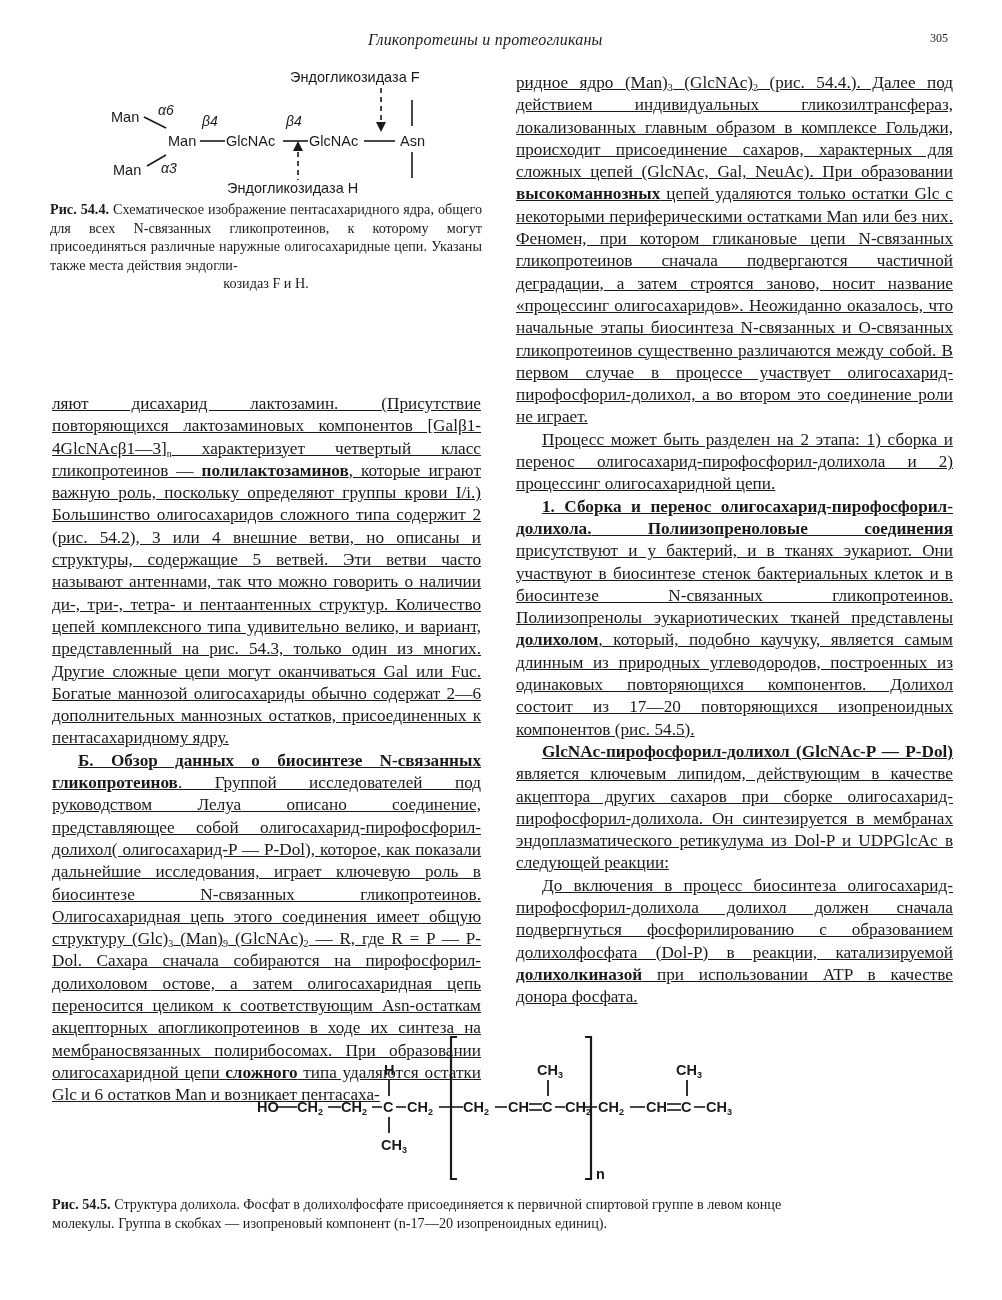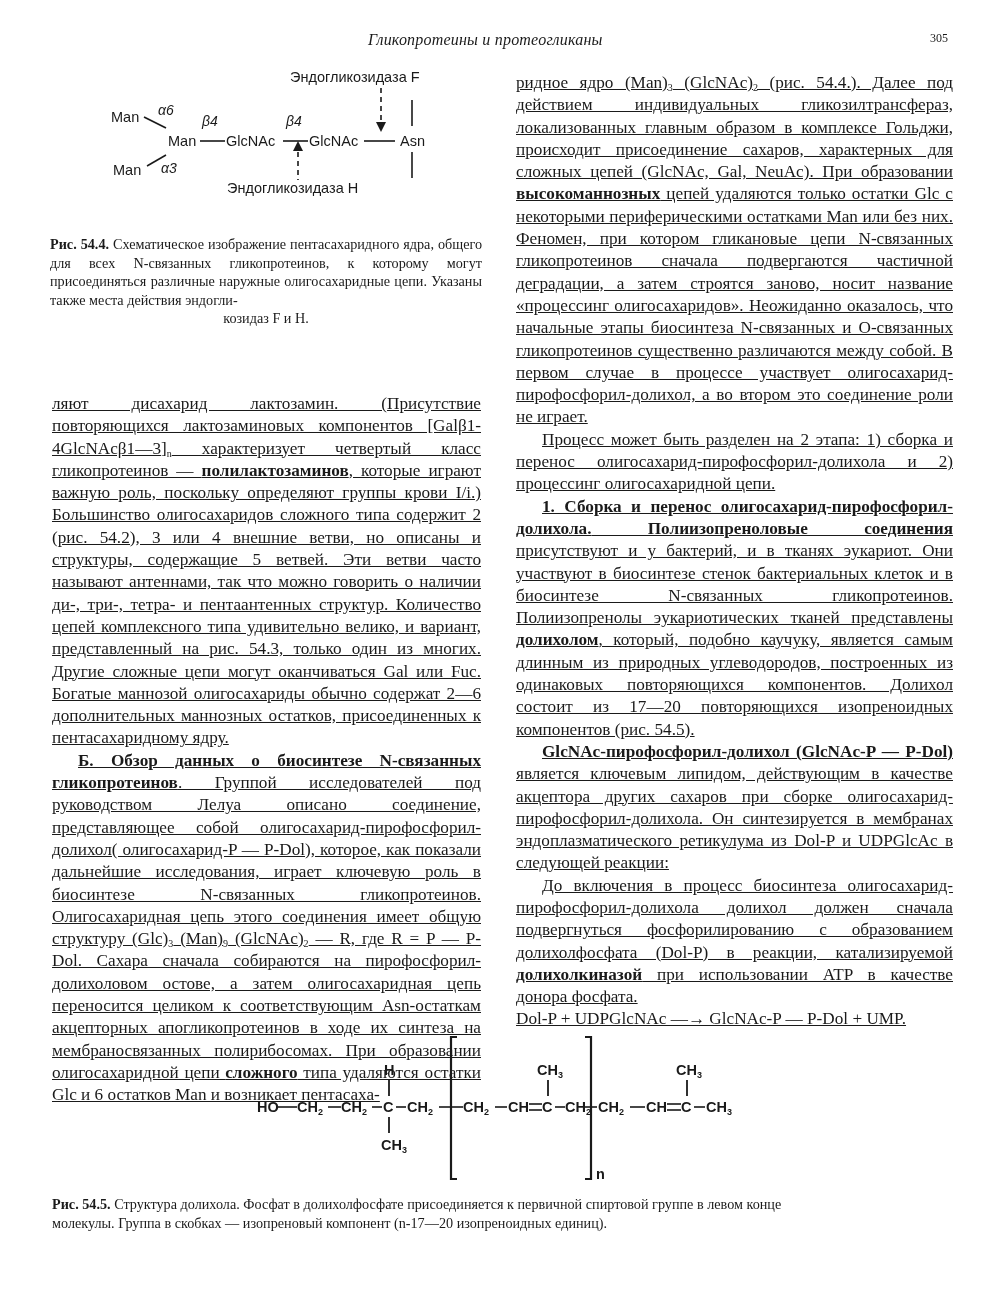--- a/index.html
+++ b/index.html
@@ -11,21 +11,21 @@
   .col { position: absolute; font-size: 17.2px; line-height: 22.3px; text-align: justify; }
   .col p { margin: 0; text-decoration: underline; }
   .col p.indent { text-indent: 26px; }
   .col-left { left: 52px; top: 346px; width: 429px; margin-top: 47px; }
   .col-right { left: 516px; top: 72px; width: 437px; }
   b, .b { font-weight: bold; }
   sub { font-size: 10px; vertical-align: -3px; line-height: 0; }
   .fig1 { left: 100px; top: 60px; width: 340px; height: 140px; }
   .fig1 text { font-family: "Liberation Sans", "DejaVu Sans", sans-serif; font-size: 14.5px; fill: #1a1a1a; }
   .fig1 .sm { font-size: 14px; font-style: italic; }
-  .cap1 { left: 50px; top: 235px; width: 432px; font-size: 14.2px; line-height: 18.6px; text-align: justify; }
+  .cap1 { left: 50px; top: 200px; width: 432px; font-size: 14.2px; line-height: 18.6px; text-align: justify; }
   .cap1 .last { text-align: center; }
   .fig2 { left: 245px; top: 1033px; width: 540px; height: 150px; }
   .fig2 text { font-family: "Liberation Sans", "DejaVu Sans", sans-serif; font-size: 14.5px; fill: #1a1a1a; font-weight: bold; }
   .fig2 .sub { font-size: 9px; }
   .cap2 { left: 52px; top: 1195px; width: 905px; font-size: 14.2px; line-height: 18.6px; text-align: left; }
 </style>
 </head>
 <body>
 
 <div class="abs running-head">Гликопротеины и протеогликаны</div>
@@ -66,21 +66,20 @@
   <p><span>ляют дисахарид лактозамин. (Присутствие повторяющихся лактозаминовых компонентов [Galβ1-4GlcNAcβ1—3]</span><sub>n</sub><span> характеризует четвертый класс гликопротеинов — </span><b>полилактозаминов</b><span>, которые играют важную роль, поскольку определяют группы крови I/i.) Большинство олигосахаридов сложного типа содержит 2 (рис. 54.2), 3 или 4 внешние ветви, но описаны и структуры, содержащие 5 ветвей. Эти ветви часто называют антеннами, так что можно говорить о наличии ди-, три-, тетра- и пентаантенных структур. Количество цепей комплексного типа удивительно велико, и вариант, представленный на рис. 54.3, только один из многих. Другие сложные цепи могут оканчиваться Gal или Fuc. Богатые маннозой олигосахариды обычно содержат 2—6 дополнительных маннозных остатков, присоединенных к пентасахаридному ядру.</span></p>
   <p class="indent"><b>Б. Обзор данных о биосинтезе N-связанных гликопротеинов</b><span>. Группой исследователей под руководством Лелуа описано соединение, представляющее собой олигосахарид-пирофосфорил-долихол( олигосахарид-P — P-Dol), которое, как показали дальнейшие исследования, играет ключевую роль в биосинтезе N-связанных гликопротеинов. Олигосахаридная цепь этого соединения имеет общую структуру (Glc)</span><sub>3</sub><span> (Man)</span><sub>9</sub><span> (GlcNAc)</span><sub>2</sub><span> — R, где R = P — P-Dol. Сахара сначала собираются на пирофосфорил-долихоловом остове, а затем олигосахаридная цепь переносится целиком к соответствующим Asn-остаткам акцепторных апогликопротеинов в ходе их синтеза на мембраносвязанных полирибосомах. При образовании олигосахаридной цепи </span><b>сложного</b><span> типа удаляются остатки Glc и 6 остатков Man и возникает пентасаха-</span></p>
 </div>
 
 <div class="col col-right">
   <p><span>ридное ядро (Man)</span><sub>3</sub><span> (GlcNAc)</span><sub>2</sub><span> (рис. 54.4.). Далее под действием индивидуальных гликозилтрансфераз, локализованных главным образом в комплексе Гольджи, происходит присоединение сахаров, характерных для сложных цепей (GlcNAc, Gal, NeuAc). При образовании </span><b>высокоманнозных</b><span> цепей удаляются только остатки Glc с некоторыми периферическими остатками Man или без них. Феномен, при котором гликановые цепи N-связанных гликопротеинов сначала подвергаются частичной деградации, а затем строятся заново, носит название «процессинг олигосахаридов». Неожиданно оказалось, что начальные этапы биосинтеза N-связанных и O-связанных гликопротеинов существенно различаются между собой. В первом случае в процессе участвует олигосахарид-пирофосфорил-долихол, а во втором это соединение роли не играет.</span></p>
   <p class="indent">Процесс может быть разделен на 2 этапа: 1) сборка и перенос олигосахарид-пирофосфорил-долихола и 2) процессинг олигосахаридной цепи.</p>
   <p class="indent"><b>1. Сборка и перенос олигосахарид-пирофосфорил-долихола.</b><b> Полиизопреноловые соединения</b><span> присутствуют и у бактерий, и в тканях эукариот. Они участвуют в биосинтезе стенок бактериальных клеток и в биосинтезе N-связанных гликопротеинов. Полиизопренолы эукариотических тканей представлены </span><b>долихолом</b><span>, который, подобно каучуку, является самым длинным из природных углеводородов, построенных из одинаковых повторяющихся компонентов. Долихол состоит из 17—20 повторяющихся изопреноидных компонентов (рис. 54.5).</span></p>
   <p class="indent"><b>GlcNAc-пирофосфорил-долихол (GlcNAc-P — P-Dol)</b><span> является ключевым липидом, действующим в качестве акцептора других сахаров при сборке олигосахарид-пирофосфорил-долихола. Он синтезируется в мембранах эндоплазматического ретикулума из Dol-P и UDPGlcAc в следующей реакции:</span></p>
   <p class="indent"><span>До включения в процесс биосинтеза олигосахарид-пирофосфорил-долихола долихол должен сначала подвергнуться фосфорилированию с образованием долихолфосфата (Dol-P) в реакции, катализируемой </span><b>долихолкиназой</b><span> при использовании ATP в качестве донора фосфата.</span></p>
-  <p>Dol-P + UDPGlcNAc —→ GlcNAc-P — P-Dol + UMP.</p>
 </div>
 
 <svg class="abs fig2" viewBox="0 0 540 150" width="540" height="150">
 
   <path d="M212 4 L206 4 L206 146 L212 146" fill="none" stroke="#1a1a1a" stroke-width="2.2"></path>
   <path d="M340 4 L346 4 L346 146 L340 146" fill="none" stroke="#1a1a1a" stroke-width="2.2"></path>
   <text x="351" y="146">n</text>
 
   <text x="12" y="79"><tspan>HO</tspan></text>
   <line x1="33" y1="74" x2="52" y2="74" stroke="#1a1a1a" stroke-width="1.6"></line>

